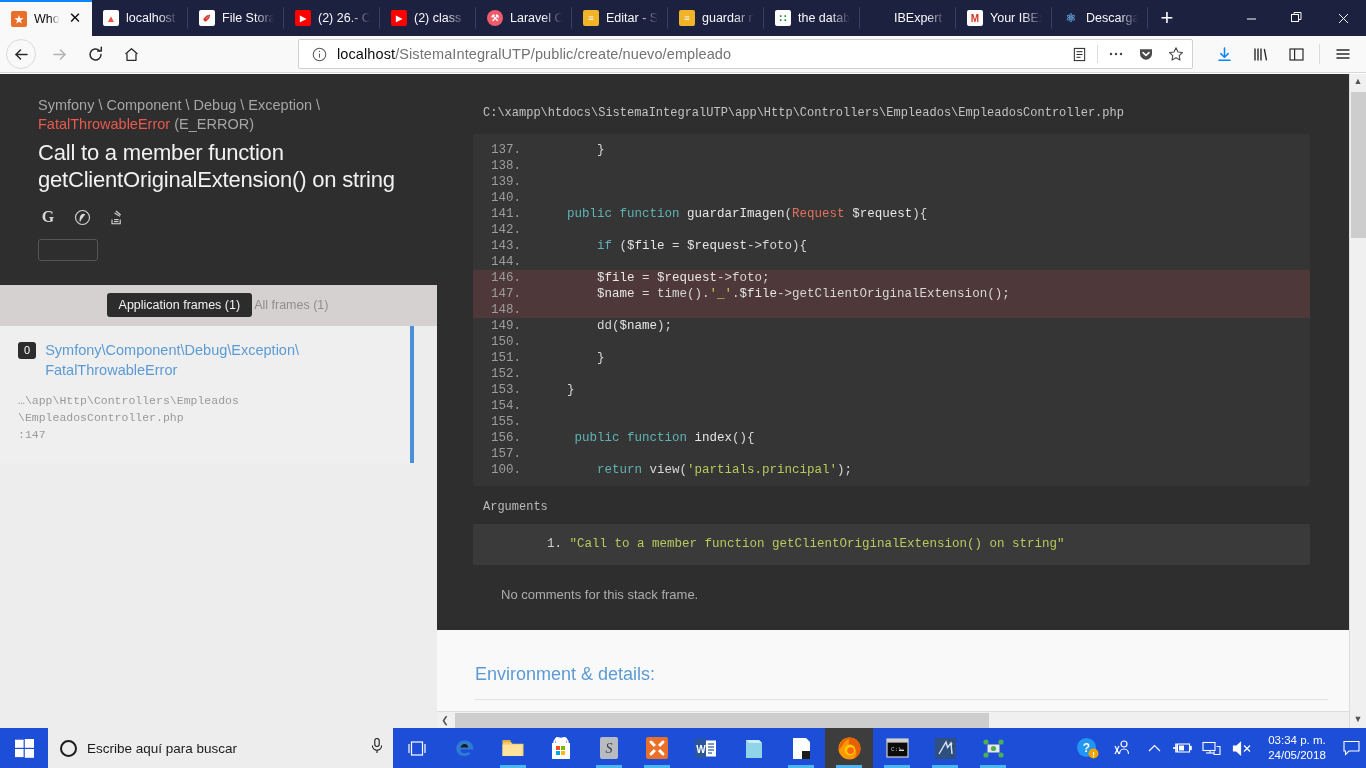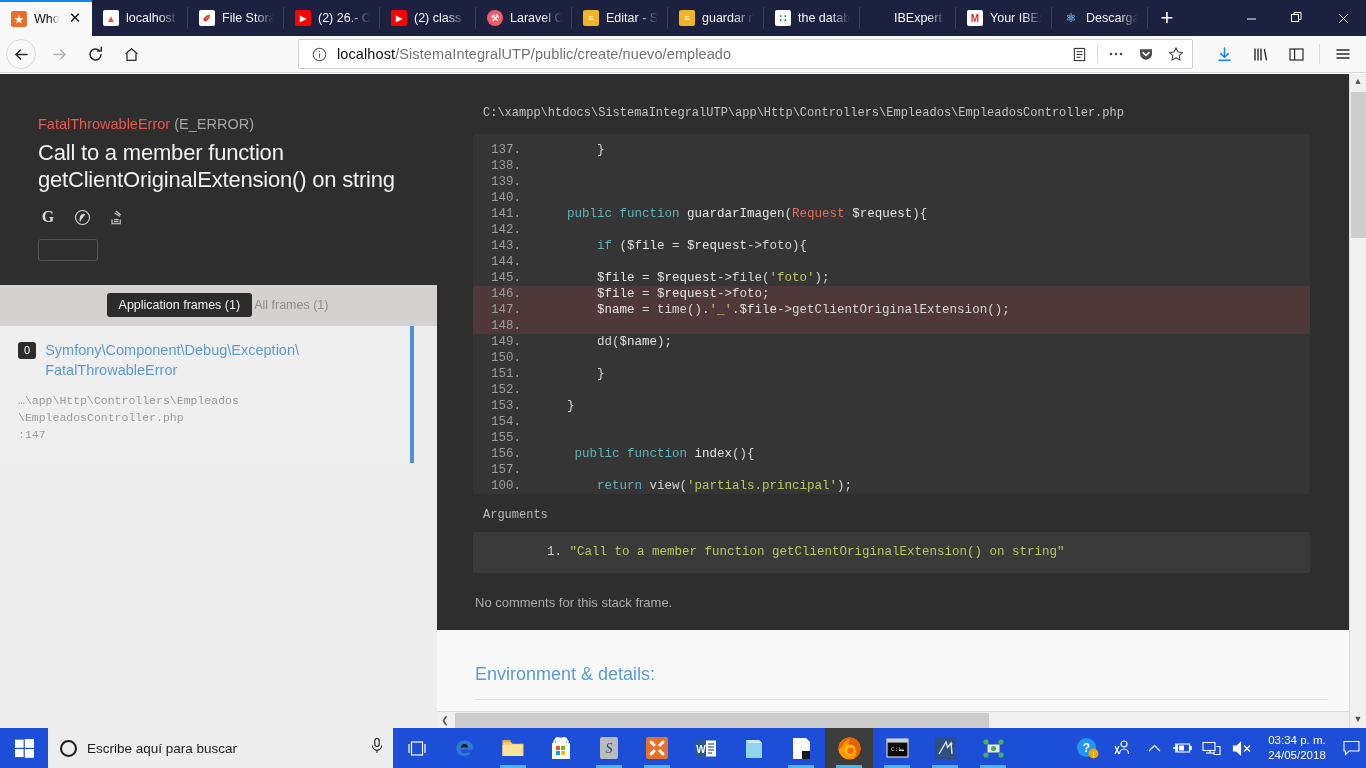--- a/index.html
+++ b/index.html
@@ -188,21 +188,21 @@
   #arguments-box {
     background: #3a3a3a; margin: 0 56px 0 36px; border-radius: 2px;
     padding: 11px 0 12px 0;
   }
   .arg-row {
     font-family: "Liberation Mono", monospace; font-size: 12.5px;
     color: #b9c95e; padding-left: 74px; line-height: 18px;
   }
   .arg-row .num { color: #cfcfcf; }
   #no-comments {
-    font-size: 13px; color: #adadad; padding: 22px 0 0 38px;
+    font-size: 13px; color: #adadad; padding: 22px 0 0 38px; margin-left: 26px;
   }
   #env-section {
     background: #f9f9f9; position: absolute; left: 0; right: 0; bottom: 0;
     height: 98px; padding: 34px 0 0 38px; overflow: hidden;
   }
   #env-title { font-size: 18px; color: #5b9bd5; }
   #env-divider { height: 1px; background: #e3e3e3; margin: 14px 38px 0 0; }
   #get-data-title {
     font-size: 17px; font-weight: bold; color: #1b1b1b; margin-top: 12px;
     letter-spacing: -.2px;
@@ -434,21 +434,21 @@
         </svg>
       </div>
     </div>
   </div>
 
   <div id="page">
 
     <div id="exception-panel">
       <div id="exception-header">
         <div class="exc-class">
-          <br>
+          <span>Symfony \ Component \ Debug \ Exception \</span><br>
           <span class="err">FatalThrowableError</span>
           <span class="code">(E_ERROR)</span>
         </div>
         <div id="exc-message">Call to a member function getClientOriginalExtension() on string</div>
         <div id="exc-search-icons">
           <span class="exc-sicon" style="font-weight:bold;font-size:16px;font-family:'Liberation Serif',serif">G</span>
           <span class="exc-sicon">
             <svg width="17" height="17" viewBox="0 0 17 17" fill="none" stroke="#d8d8d8" stroke-width="1.1">
                 <circle cx="8.5" cy="8.5" r="7"></circle>
                 <path d="M6 12.5c0-3.4.4-5.2 1.6-6.4 1-1 2.4-1 3.3-.4" fill="#d8d8d8"></path>
@@ -518,24 +518,20 @@
             <span class="ln">142.</span>
             <span class="ctext"></span>
           </div>
         <div class="code-line">
             <span class="ln">143.</span>
             <span class="ctext">        <span class="kw">if</span> (<span class="var">$file</span> = <span class="var">$request</span>-&gt;foto){</span>
           </div>
         <div class="code-line">
             <span class="ln">144.</span>
             <span class="ctext"></span>
-          </div>
-        <div class="code-line">
-            <span class="ln">145.</span>
-            <span class="ctext">        <span class="var">$file</span> = <span class="var">$request</span>-&gt;file(<span class="str">'foto'</span>);</span>
           </div>
         <div class="code-line hl">
             <span class="ln">146.</span>
             <span class="ctext">        <span class="var">$file</span> = <span class="var">$request</span>-&gt;foto;</span>
           </div>
         <div class="code-line hl">
             <span class="ln">147.</span>
             <span class="ctext">        <span class="var">$name</span> = time().<span class="str">'_'</span>.<span class="var">$file</span>-&gt;getClientOriginalExtension();</span>
           </div>
         <div class="code-line hl">

